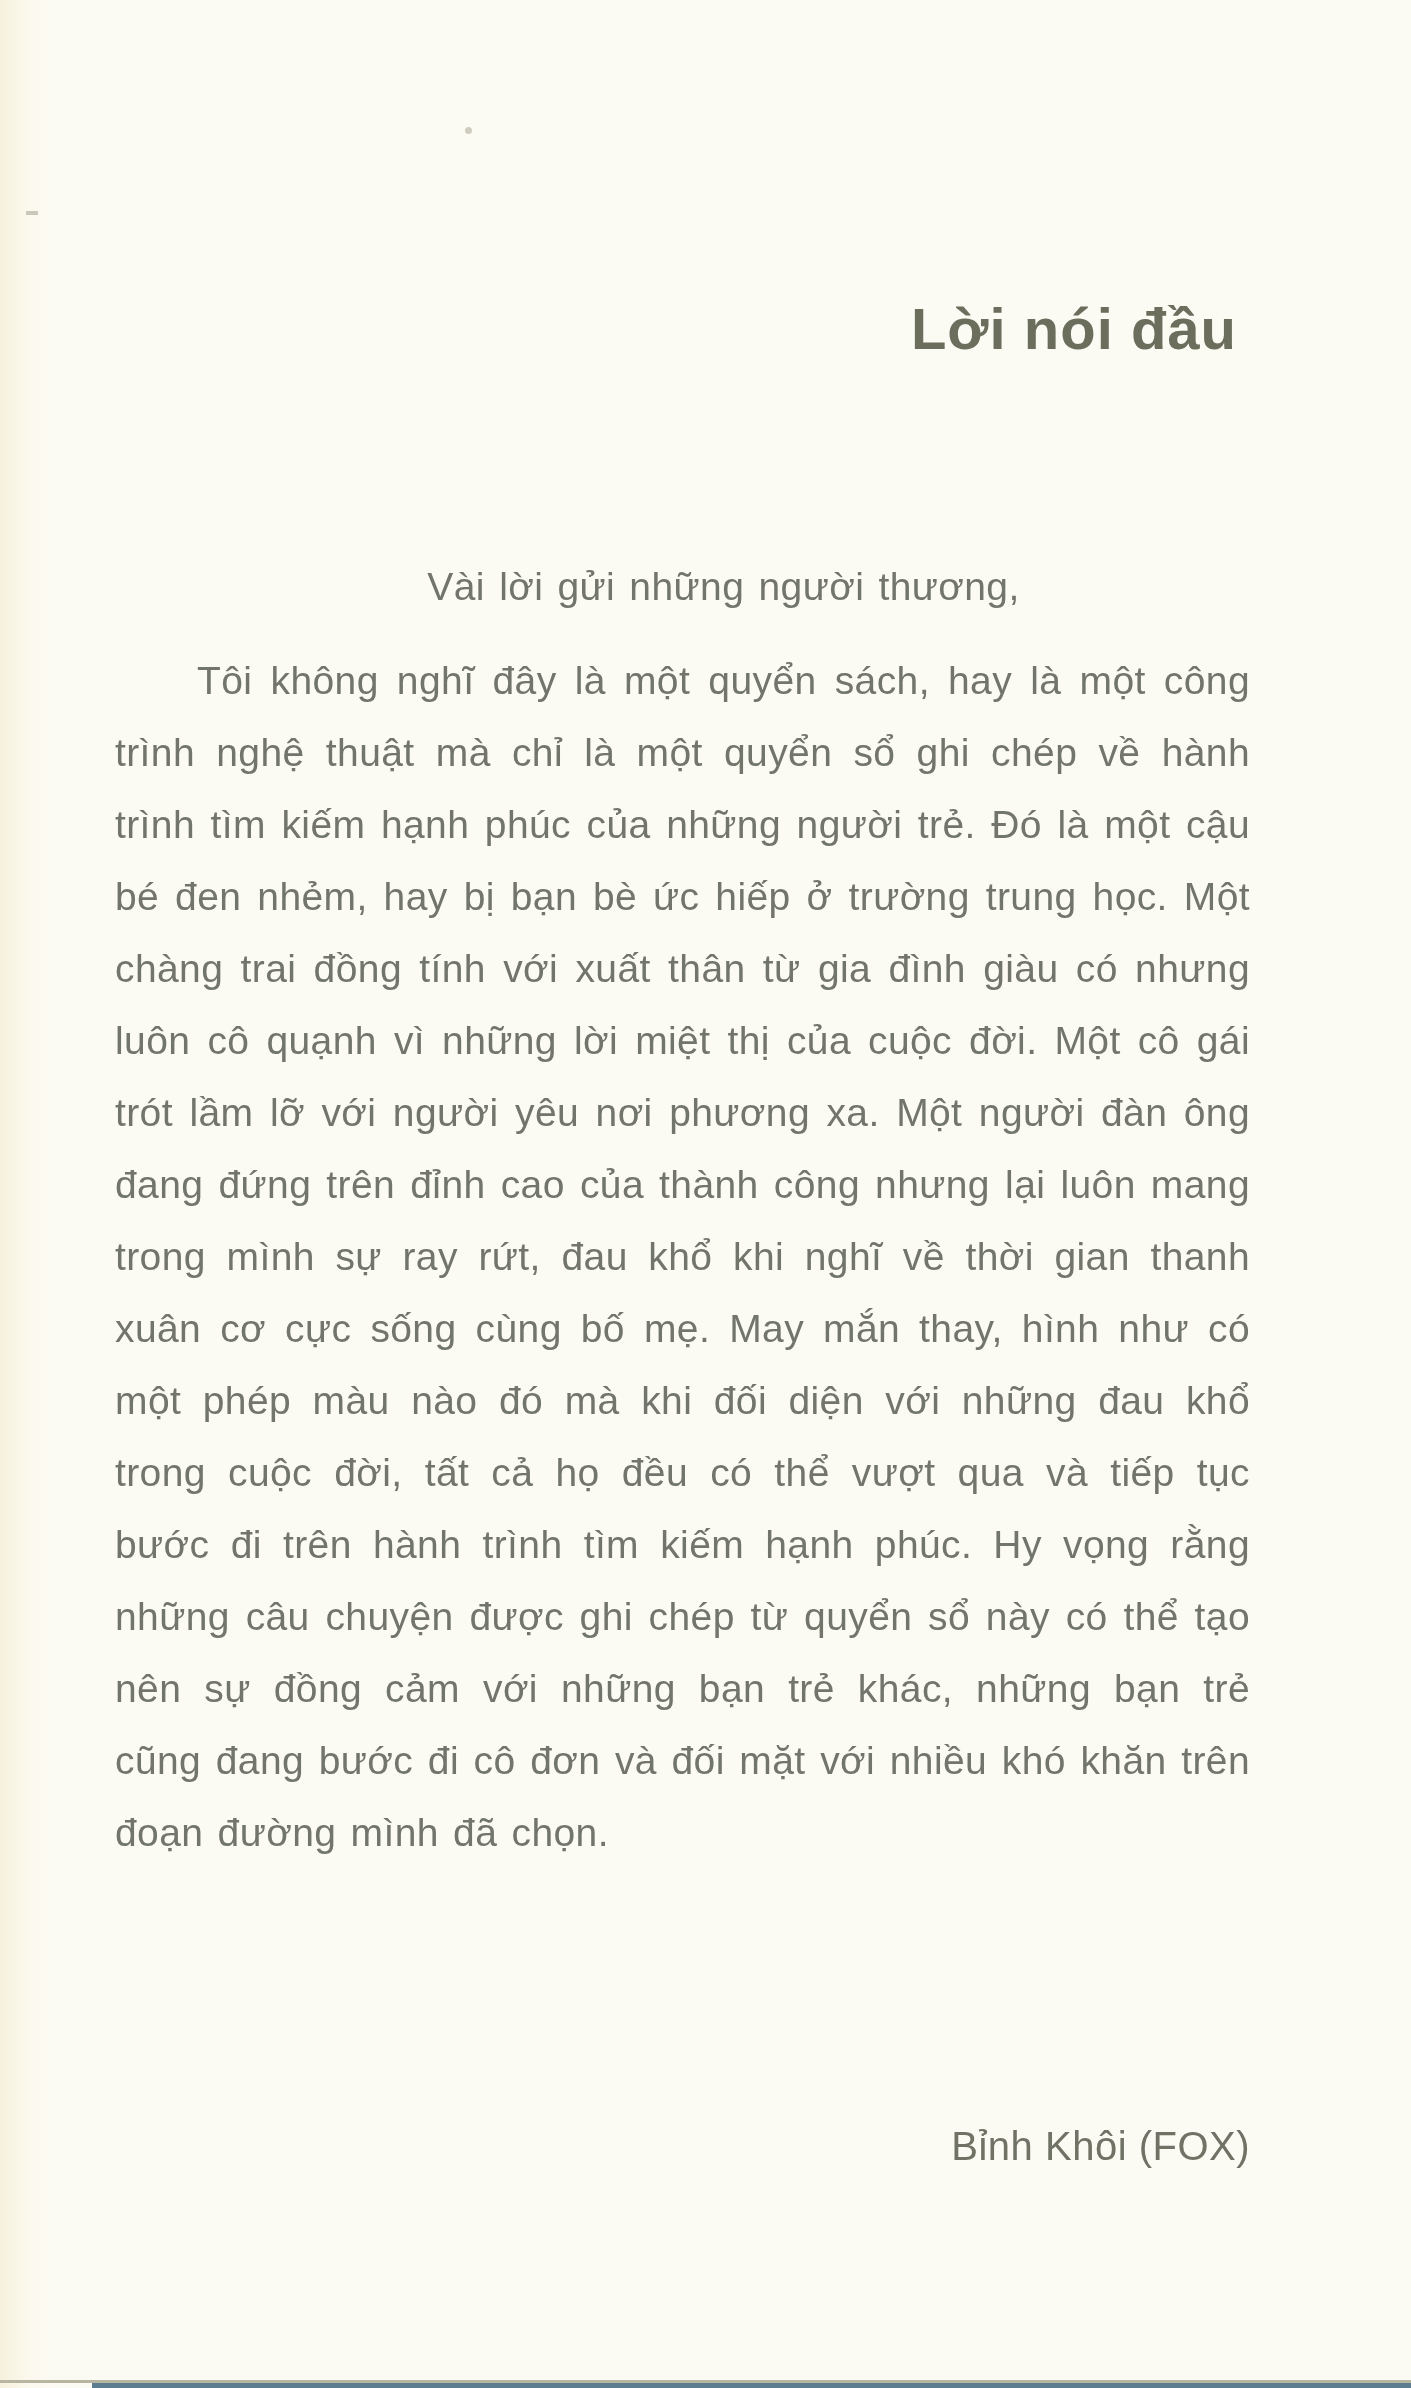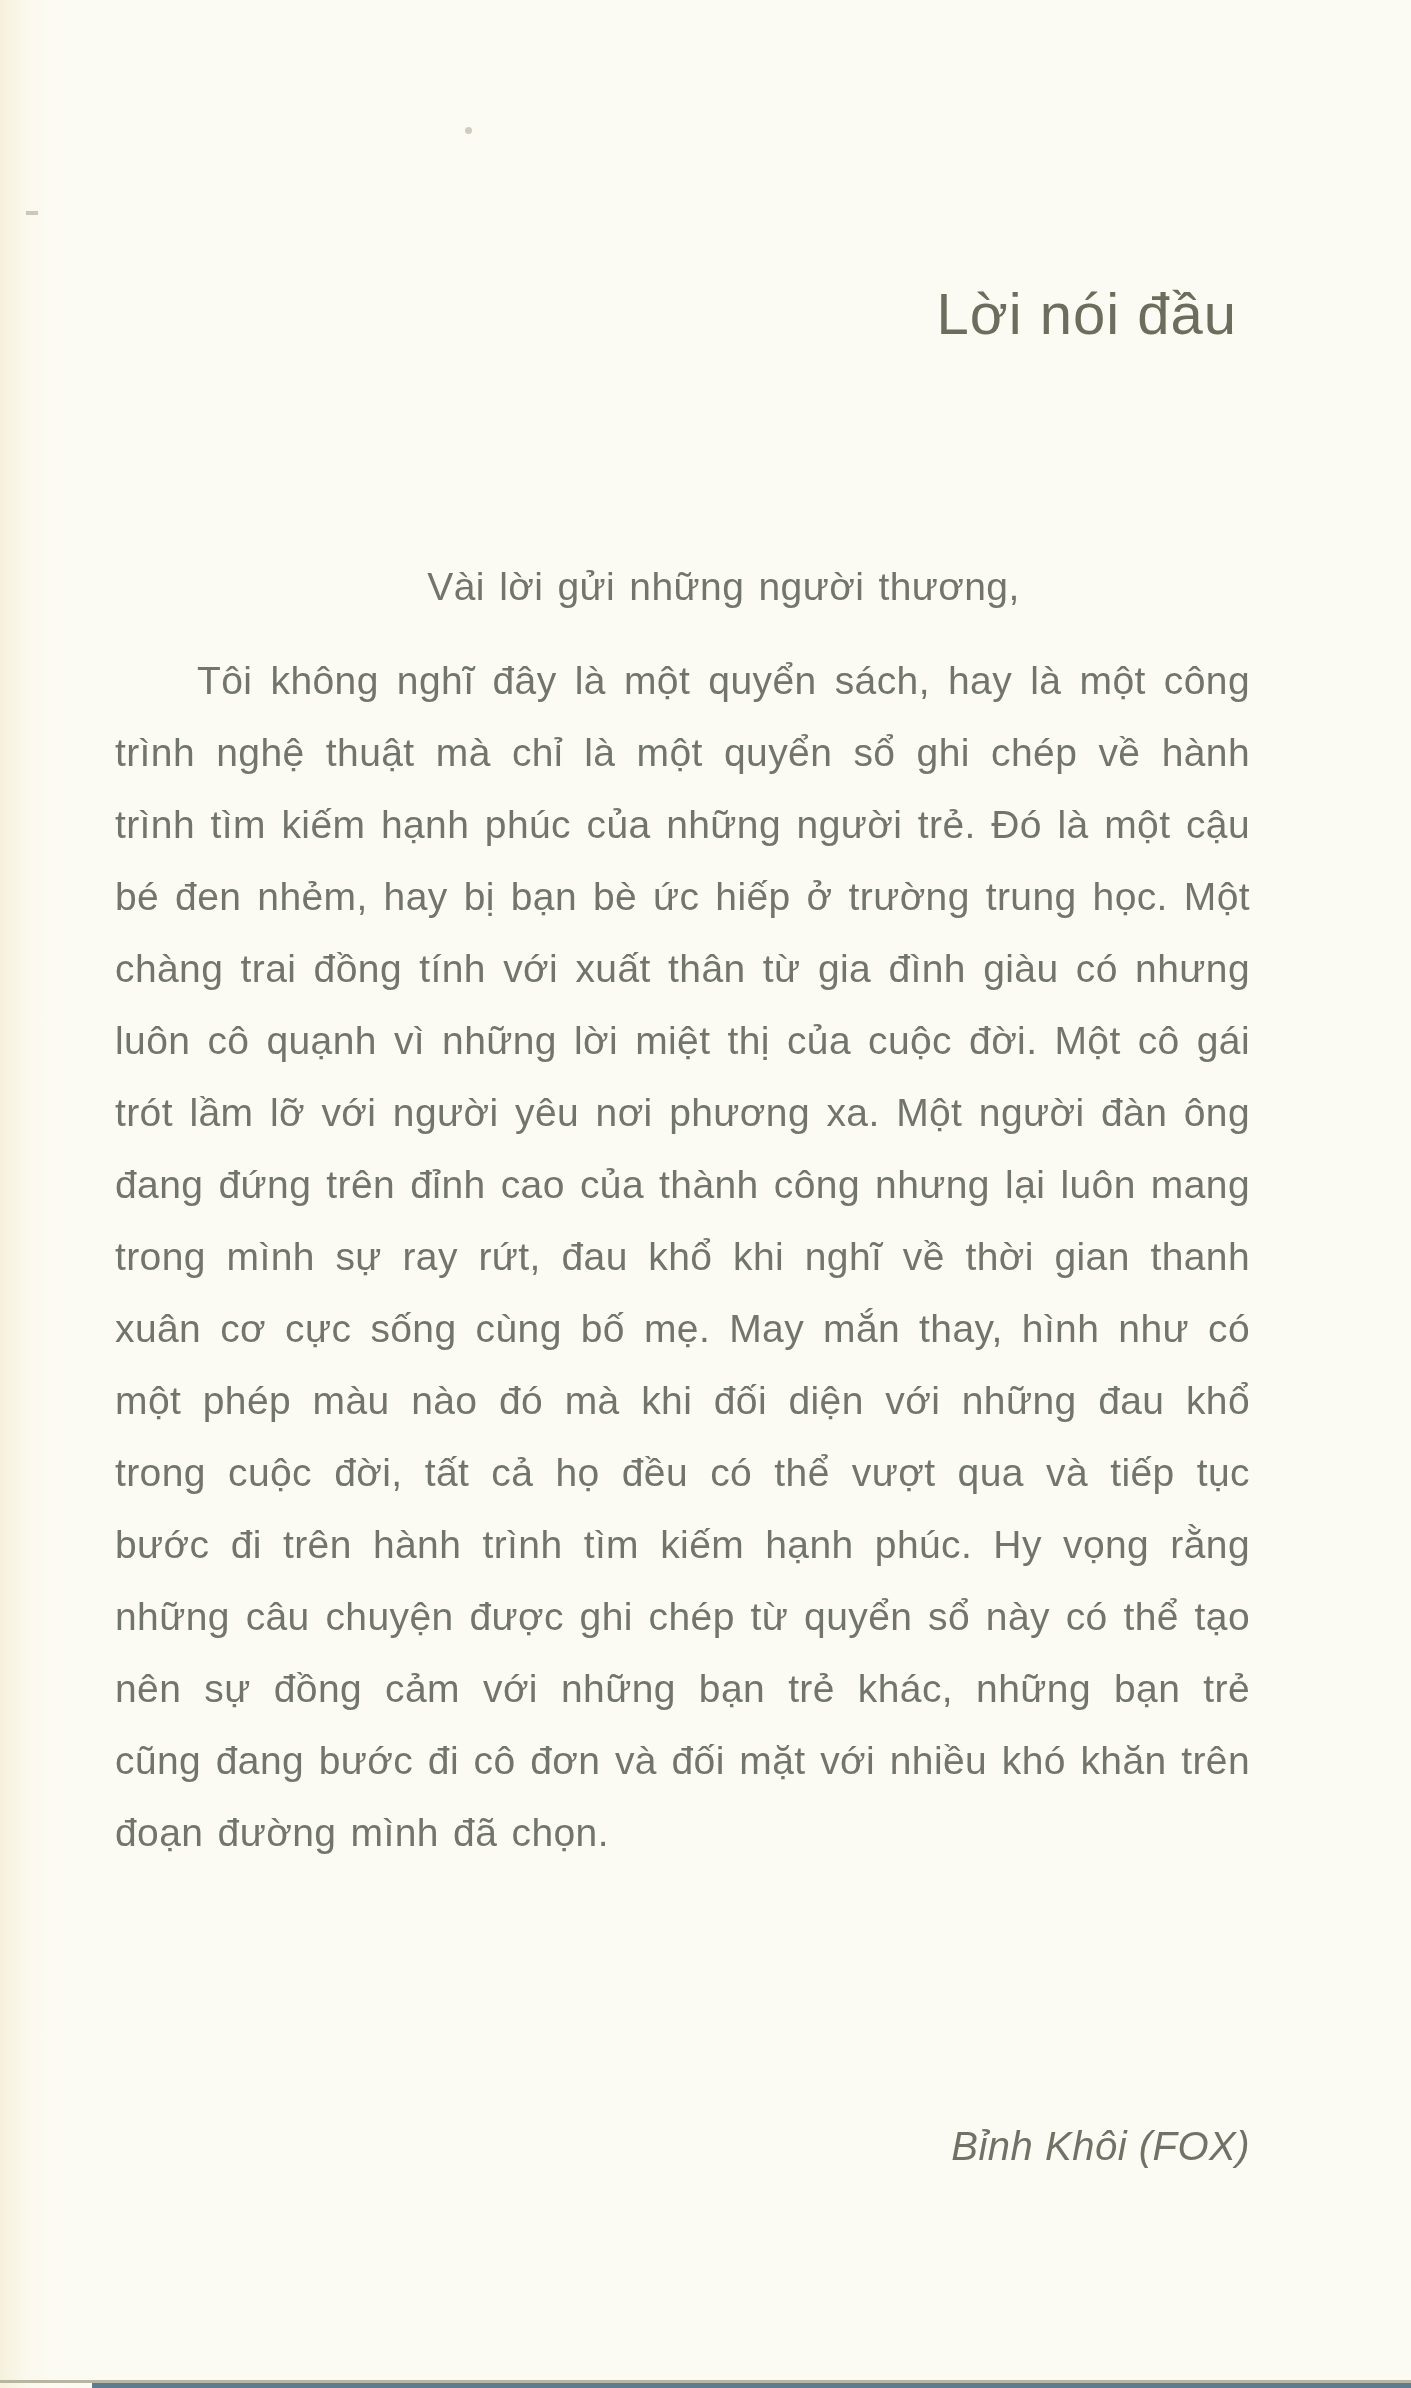--- a/index.html
+++ b/index.html
@@ -10,25 +10,25 @@
   .page {
     position: relative;
     width: 1411px;
     height: 2388px;
     background: linear-gradient(90deg, #f6f1dd 0px, #fbf9ee 28px, #fcfbf3 60px, #fcfbf3 100%);
     overflow: hidden;
     font-family: "Liberation Sans", "DejaVu Sans", sans-serif;
   }
   .title {
     position: absolute;
-    top: 280px;
+    top: 295px;
     right: 174px;
     margin: 0;
     font-size: 58px;
-    font-weight: 400;
+    font-weight: 700;
     letter-spacing: 1px;
     color: #6b6e5c;
   }
   .content {
     position: absolute;
     left: 115px;
     top: 551px;
     width: 1135px;
     font-size: 39px;
     line-height: 72px;
@@ -45,21 +45,20 @@
     text-align: center;
   }
   .content p:last-child {
     margin-bottom: 0;
   }
   .signature {
     position: absolute;
     top: 2124px;
     right: 161px;
     font-size: 40px;
-    font-style: italic;
     color: #6f7265;
     letter-spacing: 0.5px;
   }
   .edge-line {
     position: absolute;
     left: 0;
     bottom: 5px;
     width: 1411px;
     height: 3px;
     background: #b8b5a0;

